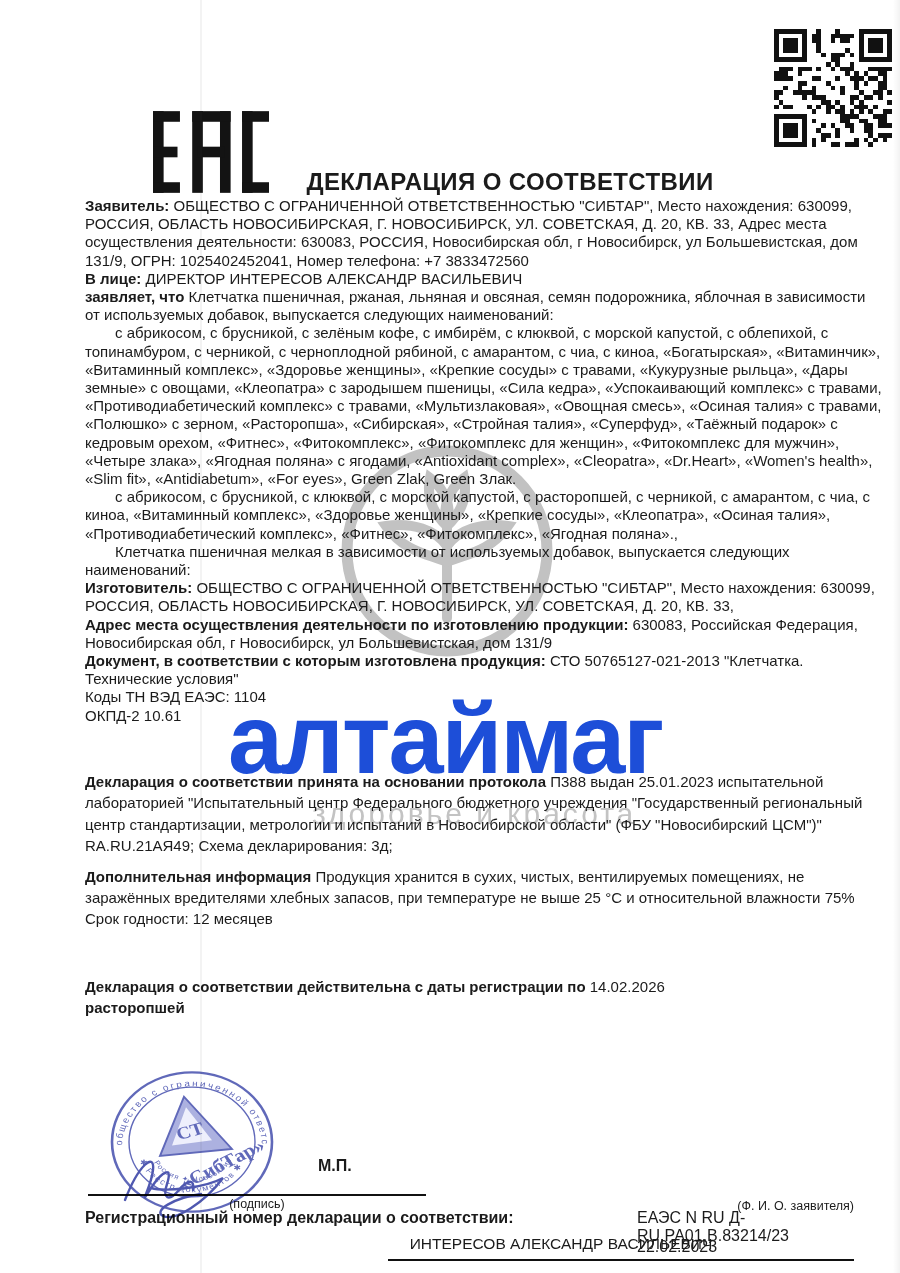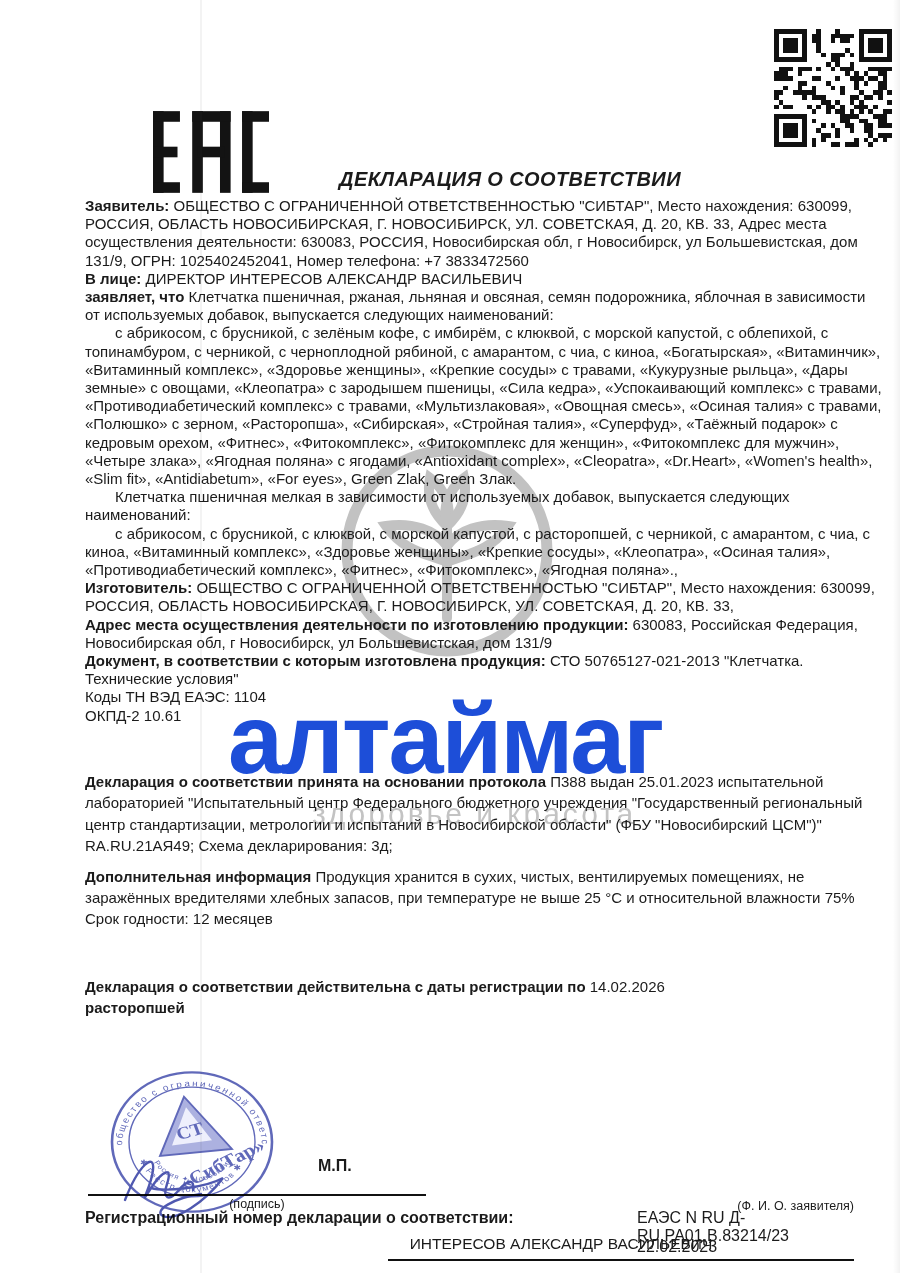--- a/index.html
+++ b/index.html
@@ -9,21 +9,21 @@
   }
   .fold-line{position:absolute;left:200px;top:0;width:2px;height:100%;background:rgba(90,90,90,0.07);z-index:4;}
   .edge-shade{position:absolute;right:0;top:0;width:7px;height:100%;background:linear-gradient(to right,rgba(0,0,0,0),rgba(0,0,0,0.05));z-index:4;}
 
   
   .eac-logo{position:absolute;left:153px;top:104px;width:116px;height:96px;z-index:2;}
   .qr{position:absolute;left:774px;top:28px;width:118px;height:120px;z-index:2;}
   .title-union{position:absolute;left:230px;top:132px;width:560px;text-align:center;
     font-size:17.5px;font-weight:bold;letter-spacing:.4px;z-index:2;}
   .title-doc{position:absolute;left:230px;top:168px;width:560px;text-align:center;
-    font-size:20px;font-weight:bold;letter-spacing:.4px;z-index:2;font-style:italic;}
+    font-size:24px;font-weight:bold;letter-spacing:.4px;z-index:2;}
 
   
   .col{position:absolute;left:85px;top:197px;width:799px;z-index:2;font-size:15px;line-height:18.2px;}
   .col p{margin:0;}
   .col b{font-weight:bold;}
   .indent{text-indent:30px;}
   .mt-sm{margin-top:9px !important;}
   .mt-lg{margin-top:46px !important;}
   .lh-wide{line-height:21.4px;}
 
@@ -280,22 +280,22 @@
       </svg>
   </div>
 
   <div class="title-doc">ДЕКЛАРАЦИЯ О СООТВЕТСТВИИ</div>
 
   <div class="col">
     <p><b>Заявитель:</b><span> ОБЩЕСТВО С ОГРАНИЧЕННОЙ ОТВЕТСТВЕННОСТЬЮ "СИБТАР", Место нахождения: 630099, РОССИЯ, ОБЛАСТЬ НОВОСИБИРСКАЯ, Г. НОВОСИБИРСК, УЛ. СОВЕТСКАЯ, Д. 20, КВ. 33, Адрес места осуществления деятельности: 630083, РОССИЯ, Новосибирская обл, г Новосибирск, ул Большевистская, дом 131/9, ОГРН: 1025402452041, Номер телефона: +7 3833472560</span></p>
     <p><b>В лице:</b><span> ДИРЕКТОР ИНТЕРЕСОВ АЛЕКСАНДР ВАСИЛЬЕВИЧ</span></p>
     <p><b>заявляет, что</b><span>  Клетчатка пшеничная, ржаная, льняная и овсяная, семян подорожника, яблочная  в зависимости от используемых добавок, выпускается  следующих наименований:</span></p>
     <p class="indent">с абрикосом,  с брусникой, с зелёным кофе, с имбирём, с клюквой,  с морской капустой, с облепихой, с топинамбуром, с черникой, с черноплодной рябиной, с амарантом, с чиа, с киноа, «Богатырская», «Витаминчик», «Витаминный комплекс»,  «Здоровье женщины»,  «Крепкие сосуды» с травами, «Кукурузные рыльца»,  «Дары земные» с овощами, «Клеопатра» с зародышем пшеницы, «Сила кедра», «Успокаивающий комплекс» с травами,  «Противодиабетический комплекс» с травами, «Мультизлаковая», «Овощная смесь», «Осиная талия» с травами, «Полюшко» с зерном, «Расторопша», «Сибирская», «Стройная талия», «Суперфуд», «Таёжный подарок» с кедровым орехом, «Фитнес», «Фитокомплекс», «Фитокомплекс для женщин», «Фитокомплекс для мужчин», «Четыре злака», «Ягодная поляна» с ягодами, «Antioxidant complex», «Cleopatra», «Dr.Heart», «Women's health», «Slim fit», «Antidiabetum», «For eyes», Green Zlak, Green Злак.</p>
+    <p class="indent">с абрикосом,  с брусникой, с клюквой, с морской капустой, с расторопшей, с черникой, с амарантом, с чиа, с киноа, «Витаминный комплекс», «Здоровье женщины», «Крепкие сосуды», «Клеопатра», «Осиная талия», «Противодиабетический комплекс», «Фитнес», «Фитокомплекс», «Ягодная поляна».,</p>
     <p class="indent">Клетчатка пшеничная мелкая в зависимости от используемых добавок, выпускается  следующих наименований:</p>
-    <p class="indent">с абрикосом,  с брусникой, с клюквой, с морской капустой, с расторопшей, с черникой, с амарантом, с чиа, с киноа, «Витаминный комплекс», «Здоровье женщины», «Крепкие сосуды», «Клеопатра», «Осиная талия», «Противодиабетический комплекс», «Фитнес», «Фитокомплекс», «Ягодная поляна».,</p>
     <p><b>Изготовитель:</b><span> ОБЩЕСТВО С ОГРАНИЧЕННОЙ ОТВЕТСТВЕННОСТЬЮ "СИБТАР", Место нахождения: 630099, РОССИЯ, ОБЛАСТЬ НОВОСИБИРСКАЯ, Г. НОВОСИБИРСК, УЛ. СОВЕТСКАЯ, Д. 20, КВ. 33,</span></p>
     <p><b>Адрес места осуществления деятельности по изготовлению продукции:</b><span> 630083, Российская Федерация, Новосибирская обл, г Новосибирск, ул Большевистская, дом 131/9</span></p>
     <p><b>Документ, в соответствии с которым изготовлена продукция:</b><span> СТО 50765127-021-2013 "Клетчатка. Технические условия"</span></p>
     <p>Коды ТН ВЭД ЕАЭС: 1104</p>
     <p>ОКПД-2 10.61</p>
     <p class="mt-lg lh-wide"><b>Декларация о соответствии принята на основании протокола</b><span> П388 выдан 25.01.2023 испытательной лабораторией "Испытательный центр Федерального бюджетного учреждения "Государственный региональный центр стандартизации, метрологии и испытаний в Новосибирской области" (ФБУ "Новосибирский ЦСМ")" RA.RU.21АЯ49; Схема декларирования: 3д;</span></p>
     <p class="mt-sm lh-wide"><b>Дополнительная информация</b><span> Продукция хранится в сухих, чистых, вентилируемых помещениях, не заражённых вредителями хлебных запасов, при температуре не выше 25 °С и относительной влажности 75%</span></p>
     <p class="lh-wide">Срок годности: 12 месяцев</p>
     <p class="mt-lg lh-wide"><b>Декларация о соответствии действительна с даты регистрации по</b><span> 14.02.2026</span><br><b>расторопшей</b></p>
   </div>

